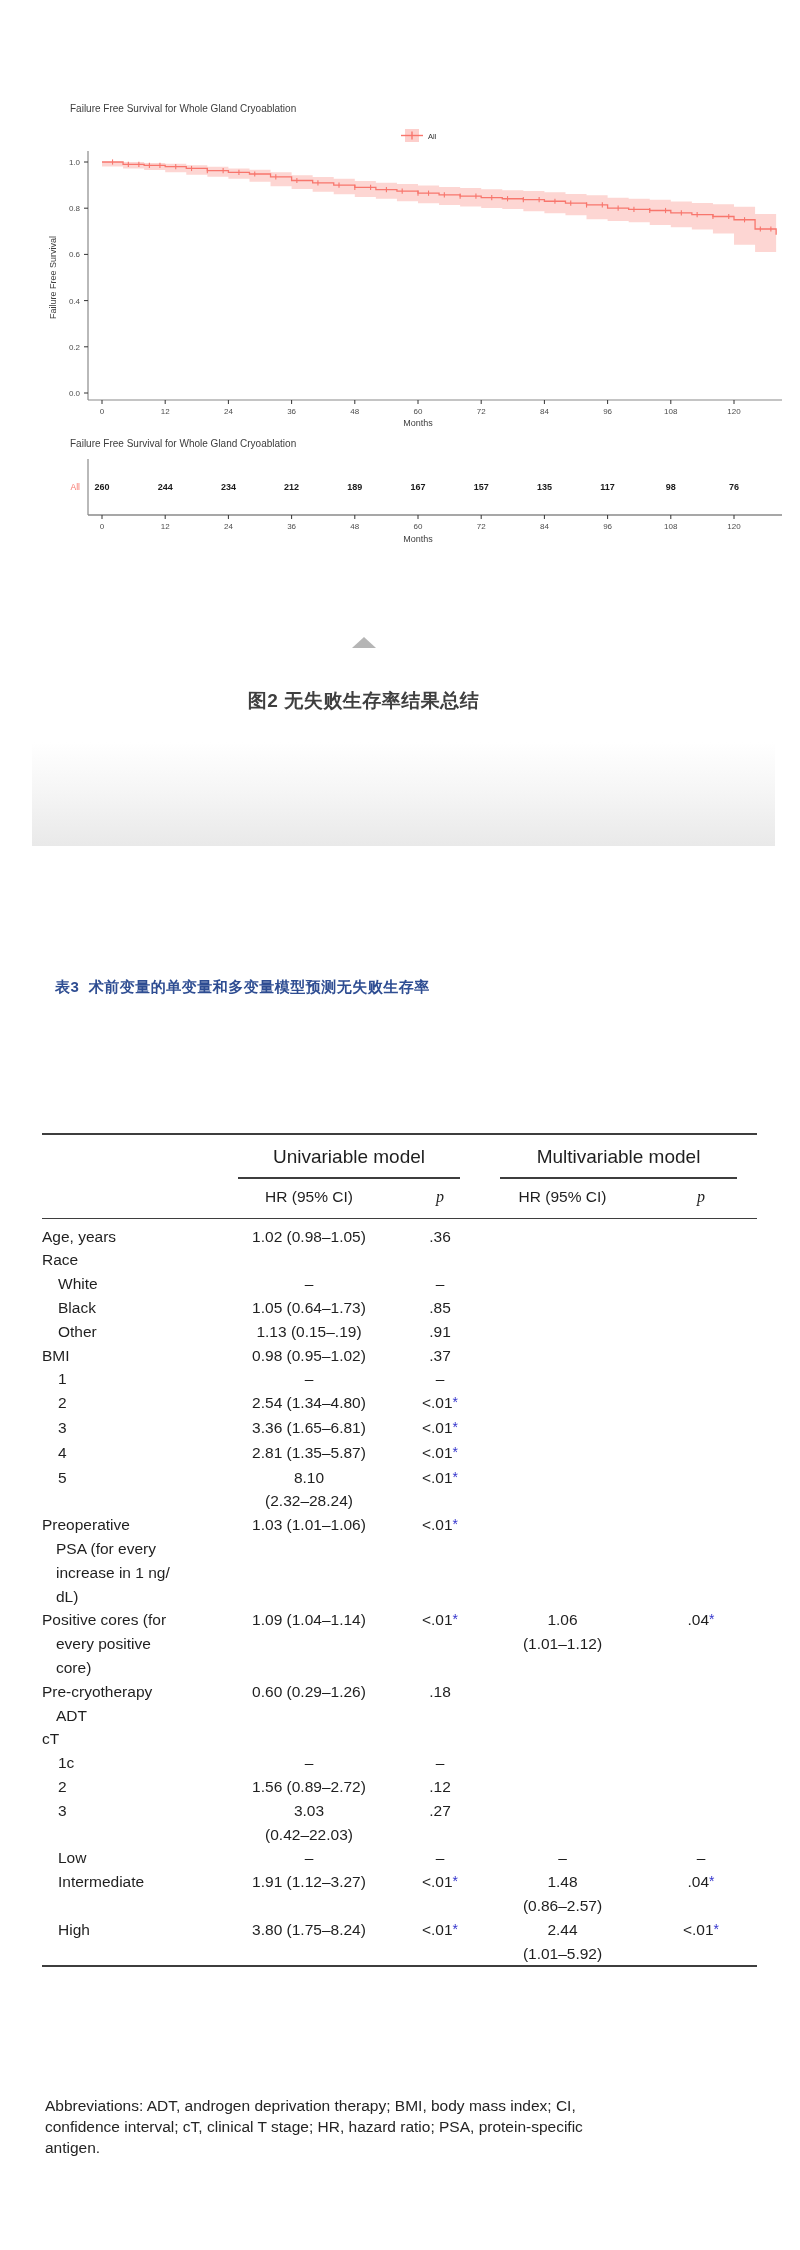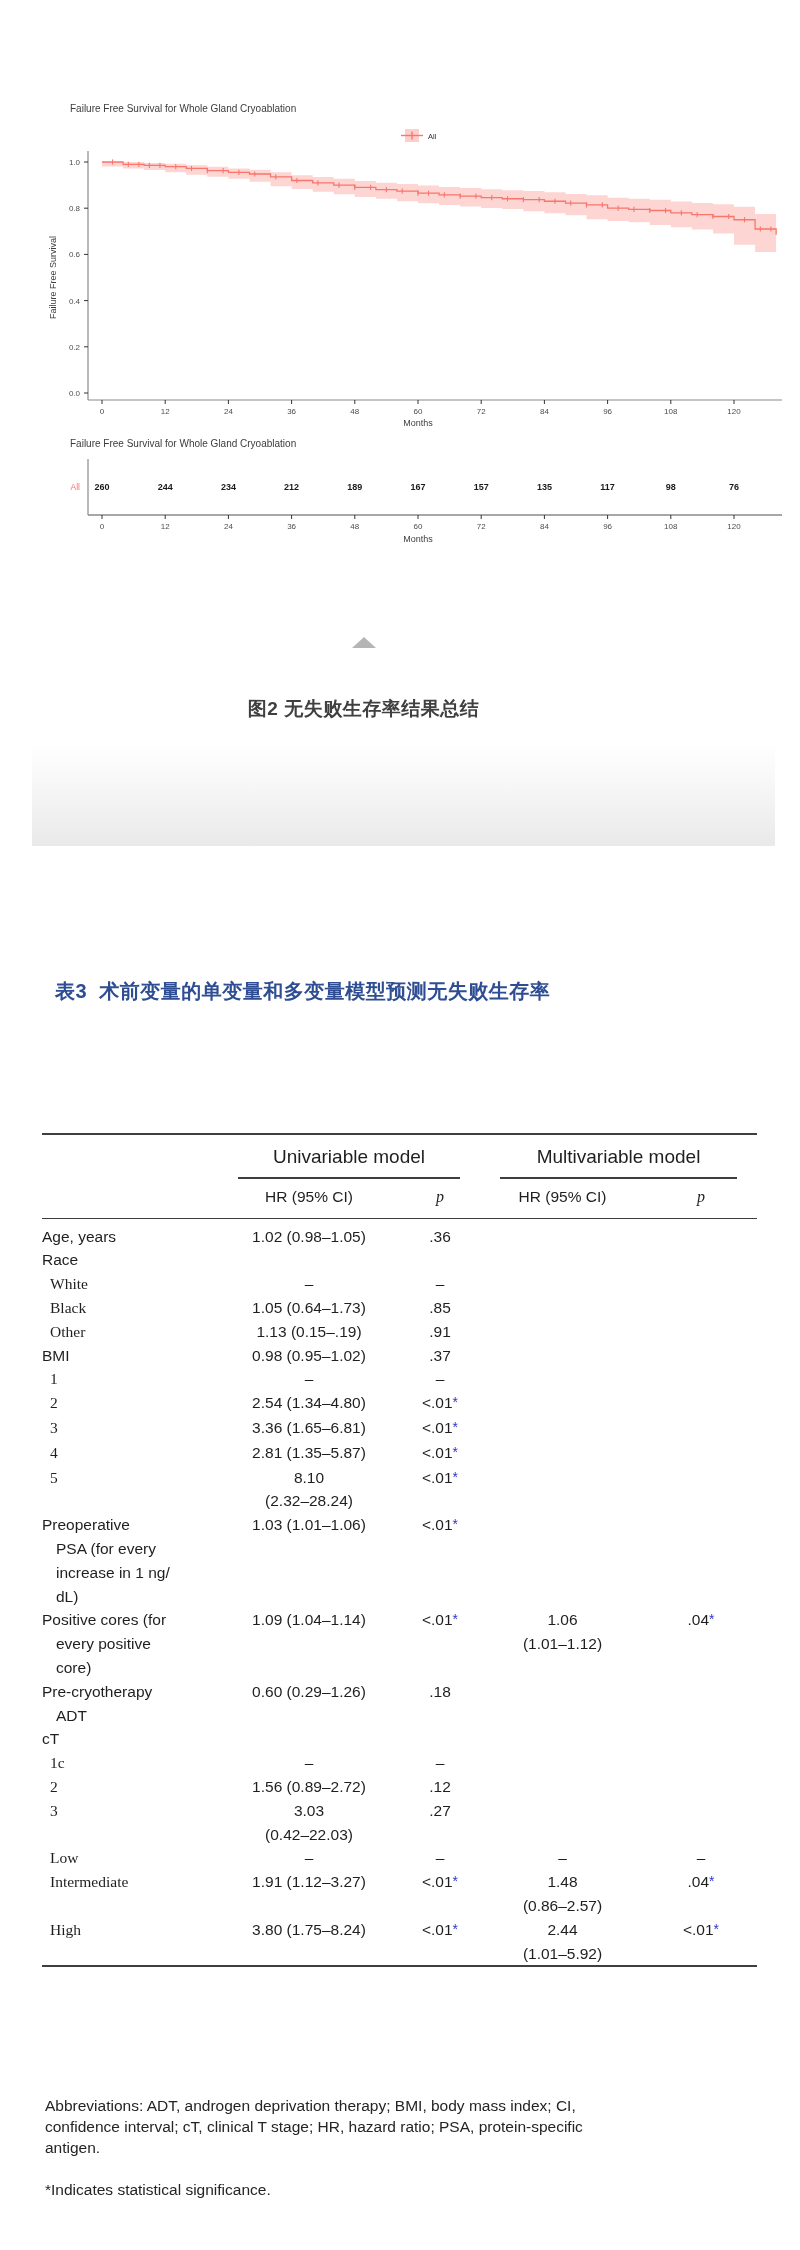--- a/index.html
+++ b/index.html
@@ -14,29 +14,29 @@
     position:absolute; left:352px; top:637px;
     width:0; height:0;
     border-left:12px solid transparent;
     border-right:12px solid transparent;
     border-bottom:11px solid var(--triangle-gray,#b5b5b5);
     cursor:pointer;
   }
   .figure-caption {
     position:absolute; left:0; top:688px; width:727px;
     text-align:center; font-size:19px; font-weight:600;
-    color:var(--caption-gray,#3f3f3f); letter-spacing:0.5px;margin-top:8px;
+    color:var(--caption-gray,#3f3f3f); letter-spacing:0.5px;
   }
   .section-divider {
     position:absolute; left:32px; top:742px; width:743px; height:104px;
     background:linear-gradient(to bottom,#ffffff 0%,#f6f6f6 45%,#e9e9e9 100%);
   }
   .table-title {
     position:absolute; left:55px; top:978px;
-    font-size:20px; font-weight:700; color:var(--title-blue,#2e4d92);
+    font-size:15px; font-weight:700; color:var(--title-blue,#2e4d92);
     letter-spacing:0.5px; white-space:pre;
   }
   table.stats {
     position:absolute; left:42px; top:1133px; width:715px;
     border-collapse:collapse; table-layout:fixed;
     border-top:2px solid #3e3e3e; border-bottom:2px solid #3e3e3e;
     font-size:15.5px; line-height:23.8px; color:#1f1f1f;
   }
   table.stats th { font-weight:400; vertical-align:bottom; }
   table.stats thead tr.grp-row th { padding-top:10px; }
@@ -45,21 +45,21 @@
     padding-bottom:8px; margin:0 20px; font-size:19px;
   }
   table.stats thead tr.col-row th {
     border-bottom:1.5px solid #3e3e3e; padding:6px 0 9px; text-align:center;
   }
   table.stats thead th.p-head { font-style:italic; font-family:"Liberation Serif","DejaVu Serif",serif; font-size:16px; }
   table.stats td { vertical-align:top; padding:0; }
   table.stats tbody tr:first-child td { padding-top:6px; }
   table.stats tbody tr:last-child td { padding-bottom:0; }
   td.lbl div { padding-left:14px; text-indent:-14px; max-width:160px; white-space:pre-line; }
-  td.lbl div.sub { margin-left:8px; max-width:140px;font-family:Liberation Serif, serif; }
+  td.lbl div.sub { margin-left:16px; max-width:140px; }
   td.c { text-align:center; }
   .star { color:var(--star-blue,#3333cc); font-size:0.9em; position:relative; top:-1px; }
   .footnotes {
     position:absolute; left:45px; top:2074px; width:715px;
     font-size:15.5px; line-height:21px; color:#242424; white-space:pre-line;
   }
 </style>
 </head>
 <body>
 
@@ -428,14 +428,13 @@
         <td class="c">2.44<br>(1.01–5.92)</td>
         <td class="c">&lt;.01<span class="star">*</span></td>
       </tr>
     </tbody>
 </table>
 
 <div class="footnotes">
   <p>Abbreviations: ADT, androgen deprivation therapy; BMI, body mass index; CI,
 confidence interval; cT, clinical T stage; HR, hazard ratio; PSA, protein-specific
 antigen.</p>
-  <p>*Indicates statistical significance.</p>
 </div>
 
 </body></html>

